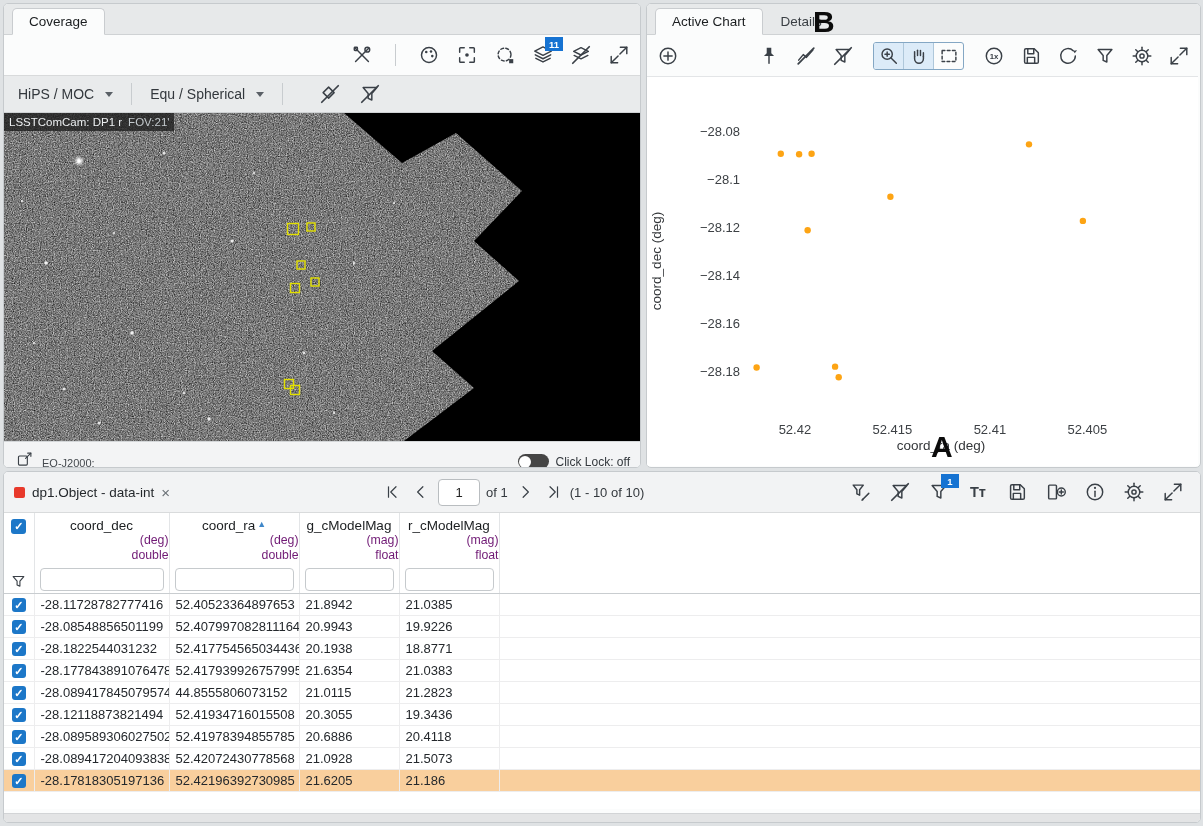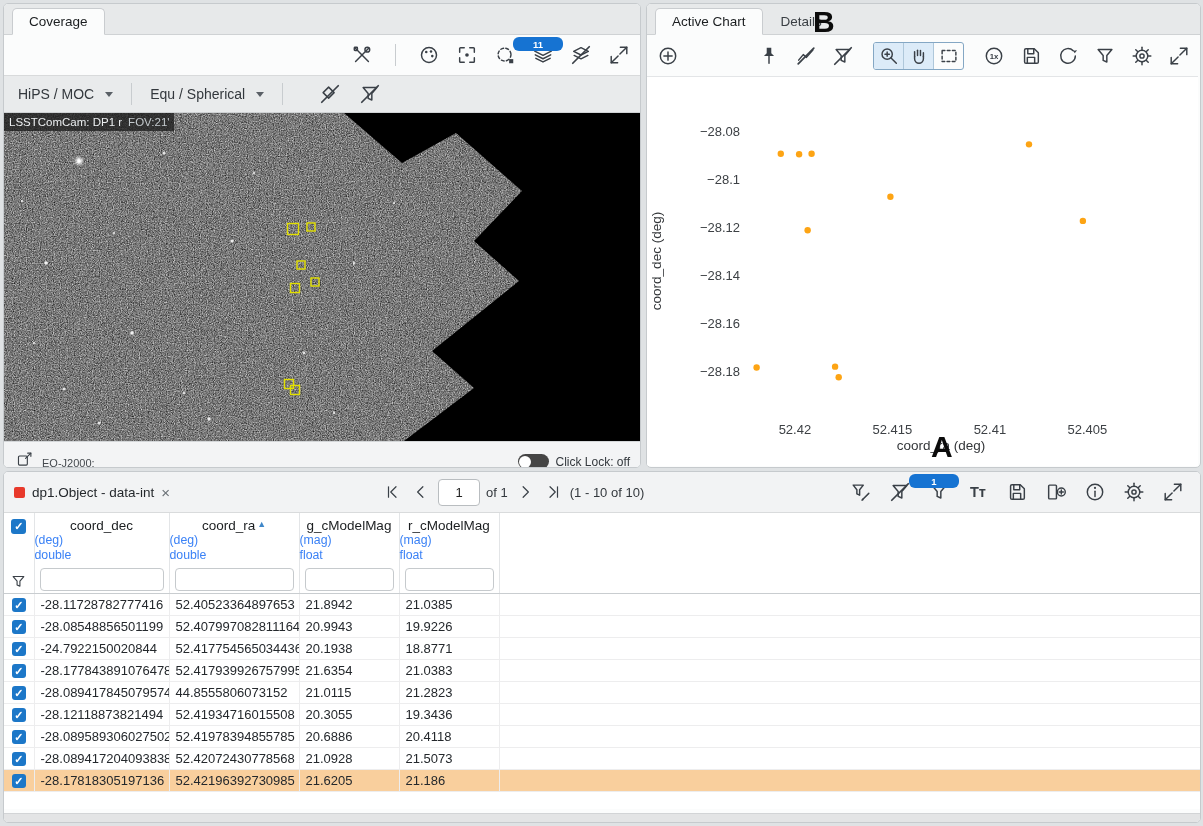--- a/index.html
+++ b/index.html
@@ -9,21 +9,21 @@
   .tabbar{display:flex;align-items:flex-end;height:30px;background:#e7e9ea;border-bottom:1px solid #cfd2d4;padding-left:8px;gap:2px}
   .tab{height:25px;display:flex;align-items:center;padding:0 16px;font-size:13.5px;color:#3a3f44;cursor:pointer;border-radius:5px 5px 0 0}
   .tab.active{background:#fbfcfc;border:1px solid #c9cccf;border-bottom:1px solid #fbfcfc;margin-bottom:-1px;color:#1b1e20}
   
   .toolbar{display:flex;align-items:center;height:40px;padding:0 8px;background:#fbfcfc}
   .icon{position:relative;width:26px;height:26px;display:flex;align-items:center;justify-content:center;cursor:pointer;flex:0 0 auto}
   .icn{width:22px;height:22px;stroke:#3a4047;stroke-width:1.6;fill:none;stroke-linecap:round;stroke-linejoin:round}
   .icn .dotf{fill:#3a4047;stroke:none}
   .icn text{stroke:none;fill:#3a4047;font-family:"Liberation Sans",sans-serif}
   .vdiv{width:1px;height:22px;background:#c8cccf;margin:0 8px;flex:0 0 auto}
-  .ibadge{position:absolute;top:-5px;right:-7px;min-width:14px;height:14px;border-radius:6px;background:var(--badge,#1673d2);color:#fff;font-size:9.5px;font-weight:bold;display:flex;align-items:center;justify-content:center;padding:0 18px;z-index:2}
+  .ibadge{position:absolute;top:-5px;right:-7px;min-width:14px;height:14px;border-radius:0;background:var(--badge,#1673d2);color:#fff;font-size:9.5px;font-weight:bold;display:flex;align-items:center;justify-content:center;padding:0 2px;z-index:2}
   .spacer{flex:1 1 auto}
   
   .subbar{display:flex;align-items:center;height:36px;background:#e9ebec;border-top:1px solid #d8dadb;border-bottom:1px solid #cfd2d4;padding:0 4px}
   .dd{display:flex;align-items:center;gap:11px;font-size:14px;color:#33383d;padding:0 10px;cursor:pointer;white-space:nowrap}
   .chev{width:0;height:0;border-left:4.5px solid transparent;border-right:4.5px solid transparent;border-top:5.5px solid #5a6066}
   .imagearea{position:relative;width:100%;height:328px;background:#000}
   .imglabel{position:absolute;top:0;left:0;background:rgba(30,30,30,0.78);color:#eceff1;font-size:11.5px;padding:3px 4px 3px 5px;white-space:nowrap}
   .imglabel .fov{color:#c3c9cd;margin-left:6px}
   .marker{fill:none;stroke:var(--marker,#e3e000);stroke-width:1.4}
   .readoutbar{display:flex;align-items:flex-end;height:27px;background:#f3f4f5;border-top:1px solid #d4d7d9;padding:0 10px;font-size:12px;color:#33383d}
@@ -50,21 +50,21 @@
   .pageinput{width:36px;height:23px;border:1px solid #b9bdc0;border-radius:4px;text-align:center;font-size:13px;font-family:"Liberation Sans",sans-serif;color:#222;background:#fff}
   .tp-tools{display:flex;align-items:center;gap:13px;margin-left:auto;padding-right:4px}
   .tticon{font-size:14.5px;font-weight:bold;color:#3a4047;letter-spacing:0}
   .tablewrap{background:#fff;height:296px;overflow:hidden}
   table.grid{border-collapse:collapse;table-layout:fixed;width:100%;font-size:13px;color:#24282c}
   table.grid col.c-cb{width:30px} table.grid col.c-dec{width:135px} table.grid col.c-ra{width:130px} table.grid col.c-g{width:100px} table.grid col.c-r{width:100px}
   table.grid th{height:80px;vertical-align:top;border-right:1px solid #e3e5e7;border-bottom:1px solid #c9cdd0;font-weight:normal;padding:0;background:#fff}
   table.grid th.filler, table.grid td.filler{border-right:none}
   .colname{font-size:13.5px;color:#1b1e20;text-align:center;padding-top:5px;white-space:nowrap}
   .sort{color:#3f87c9;font-size:9px;vertical-align:3px;margin-left:2px}
-  .colunit,.coltype{font-size:12.3px;color:#3b82f6;text-align:left;line-height:15px}
+  .colunit,.coltype{font-size:12.3px;color:#701a75;text-align:right;line-height:15px}
   .colfilter{display:block;width:calc(100% - 16px);margin:5px auto 0;height:19px;border:1px solid #c6cacd;border-radius:4px;background:#fff}
   .cbhead{display:flex;flex-direction:column;align-items:center;justify-content:space-between;height:72px;padding:6px 0 0}
   .cb{width:15px;height:15px;background:var(--accent,#1c77c8);border-radius:3px;display:inline-flex;align-items:center;justify-content:center;cursor:pointer}
   .cb::after{content:"\2713";color:#fff;font-size:11px;font-weight:bold;line-height:1}
   table.grid td{height:21px;padding:0 4px 0 6px;border-right:1px solid #ededee;border-bottom:1px solid #ededee;white-space:nowrap;overflow:hidden}
   table.grid td.cbcell{text-align:center;padding:0}
   table.grid td.cbcell .cb{width:14px;height:14px;vertical-align:middle}
   tr.sel td{background:var(--selected_row,#f9cf9d)}
   .hscroll{position:absolute;left:0;bottom:0;width:100%;height:8px;background:#e3e4e5;border-top:1px solid #d2d4d6}
 </style>
@@ -545,21 +545,21 @@
             <tr>
               <td class="cbcell"><span class="cb"></span></td>
               <td>-28.08548856501199</td>
               <td>52.407997082811164</td>
               <td>20.9943</td>
               <td>19.9226</td>
               <td class="filler"></td>
             </tr>
             <tr>
               <td class="cbcell"><span class="cb"></span></td>
-              <td>-24.7922150020844</td>
+              <td>-28.1822544031232</td>
               <td>52.417754565034436</td>
               <td>20.1938</td>
               <td>18.8771</td>
               <td class="filler"></td>
             </tr>
             <tr>
               <td class="cbcell"><span class="cb"></span></td>
               <td>-28.177843891076478</td>
               <td>52.417939926757995</td>
               <td>21.6354</td>

